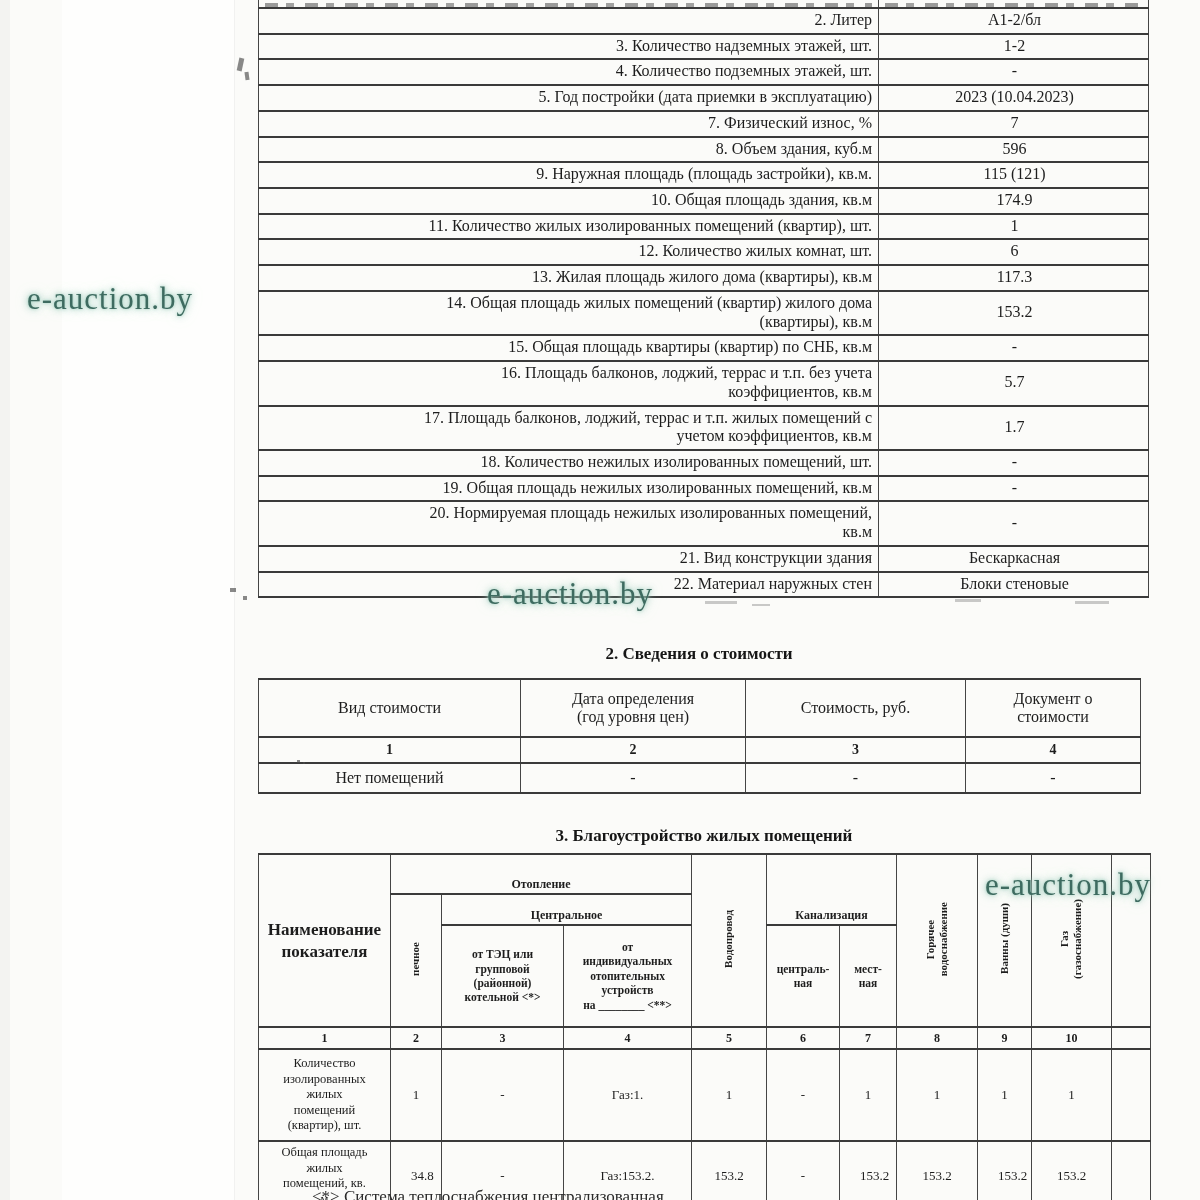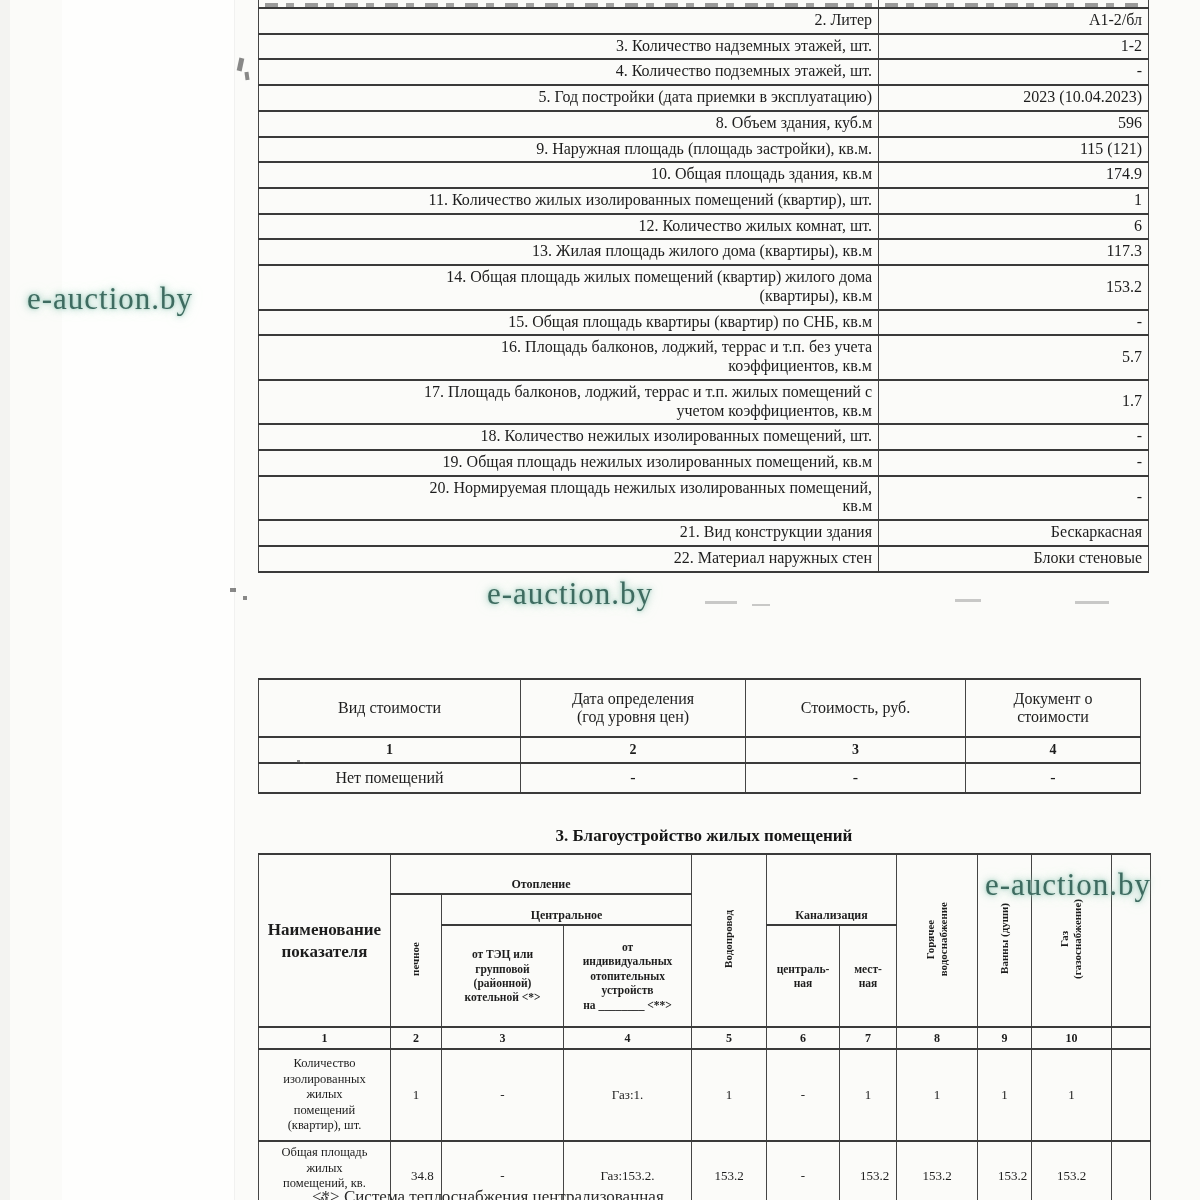--- a/index.html
+++ b/index.html
@@ -16,21 +16,21 @@
   
   table{border-collapse:collapse;table-layout:fixed;}
   td{border-top:2px solid #3a3a3a;border-bottom:2px solid #3a3a3a;
      border-left:1.6px solid #454545;border-right:1.6px solid #454545;
      vertical-align:middle;}
 
   
   .tt{position:absolute;left:258px;top:0;width:890px;}
   .tt td{padding:2px 6px 3px 8px;font-size:16px;line-height:1.17;}
   .tt .lbl{text-align:right;white-space:pre-line;}
-  .tt .val{text-align:right;}
+  .tt .val{text-align:center;}
   .tt tr.partial td{height:7px;padding:0 6px;border-top:none;}
   .smudge{height:4px;margin-top:2px;opacity:.55;
     background:repeating-linear-gradient(90deg,#4c4c4c 0 13px,transparent 13px 21px,#5a5a5a 21px 29px,transparent 29px 40px);}
 
   
   .sec-title{position:absolute;text-align:center;font-weight:bold;font-size:17px;color:#161616;}
 
   
   .t2{position:absolute;left:258px;top:678px;width:882px;}
   .t2 td{text-align:center;font-size:16px;line-height:1.15;padding:2px 10px;}
@@ -98,20 +98,24 @@
         </tr>
     <tr>
           <td class="lbl">4. Количество подземных этажей, шт.</td>
           <td class="val">-</td>
         </tr>
     <tr>
           <td class="lbl">5. Год постройки (дата приемки в эксплуатацию)</td>
           <td class="val">2023 (10.04.2023)</td>
         </tr>
     <tr>
+          <td class="lbl">7. Физический износ, %</td>
+          <td class="val">7</td>
+        </tr>
+    <tr>
           <td class="lbl">8. Объем здания, куб.м</td>
           <td class="val">596</td>
         </tr>
     <tr>
           <td class="lbl">9. Наружная площадь (площадь застройки), кв.м.</td>
           <td class="val">115 (121)</td>
         </tr>
     <tr>
           <td class="lbl">10. Общая площадь здания, кв.м</td>
           <td class="val">174.9</td>
@@ -164,20 +168,21 @@
           <td class="lbl">21. Вид конструкции здания</td>
           <td class="val">Бескаркасная</td>
         </tr>
     <tr>
           <td class="lbl">22. Материал наружных стен</td>
           <td class="val">Блоки стеновые</td>
         </tr>
   </tbody>
     </table>
 
+  <div class="sec-title" style="left:258px;top:644px;width:882px;">2. Сведения о стоимости</div>
 
   <table class="t2">
     <colgroup>
         <col style="width:262px">
         <col style="width:225px">
         <col style="width:220px">
         <col style="width:175px">
       </colgroup>
     <tbody>
         <tr class="hdr">

